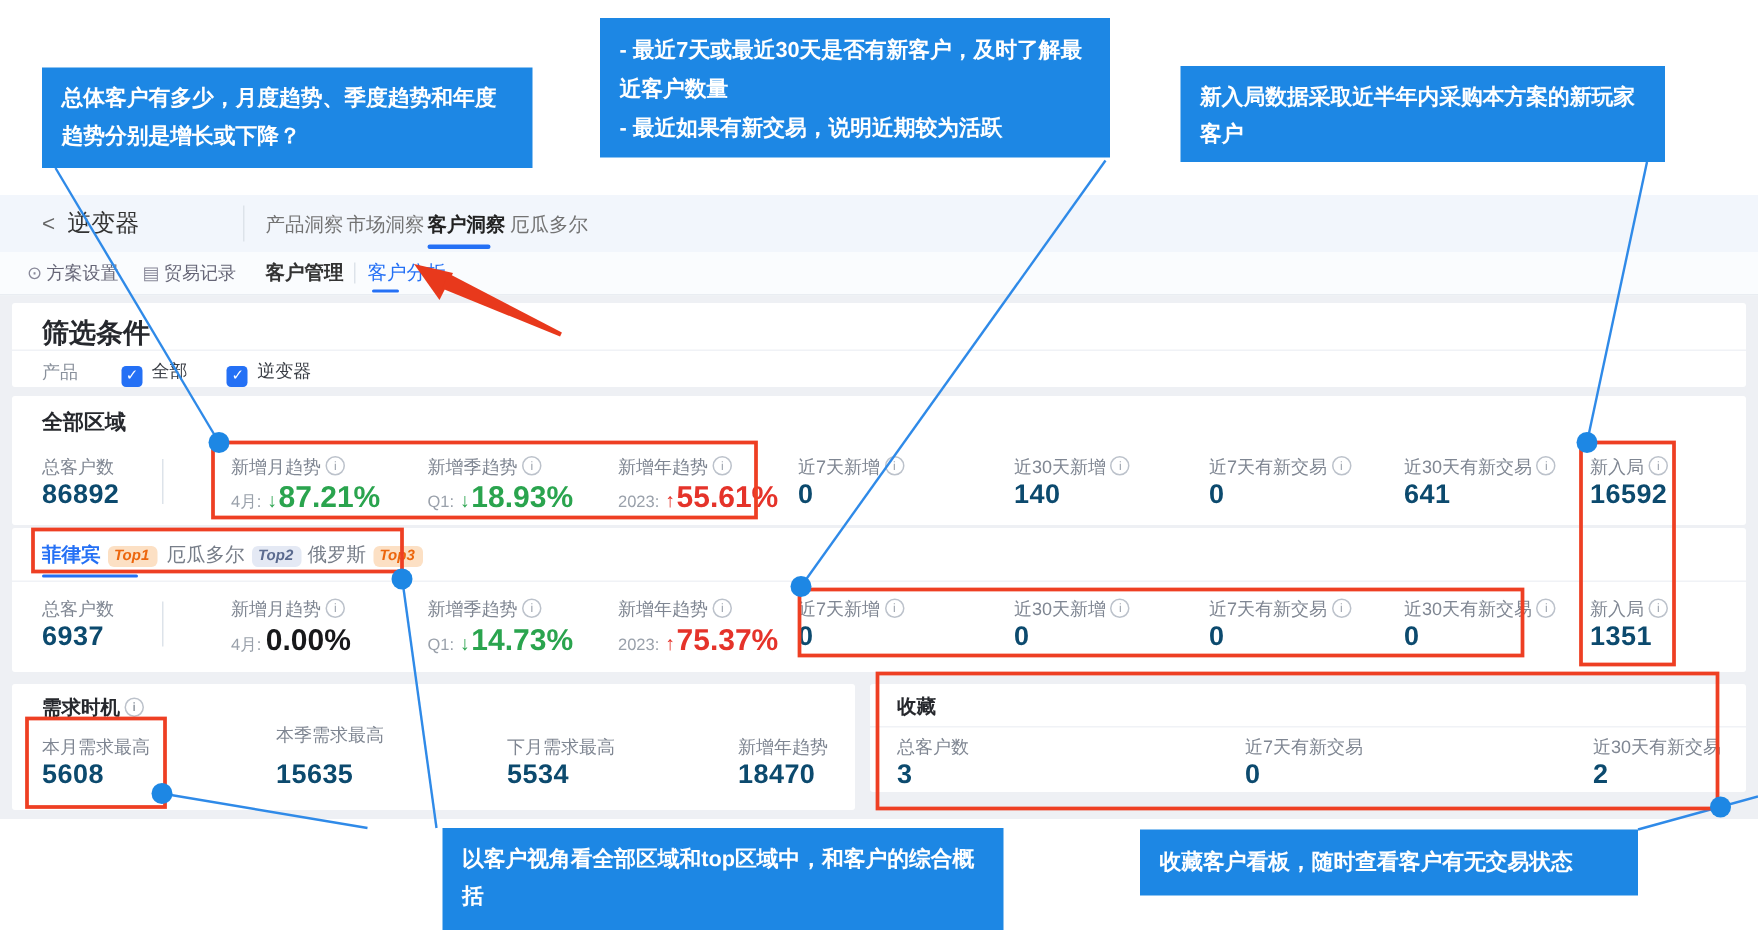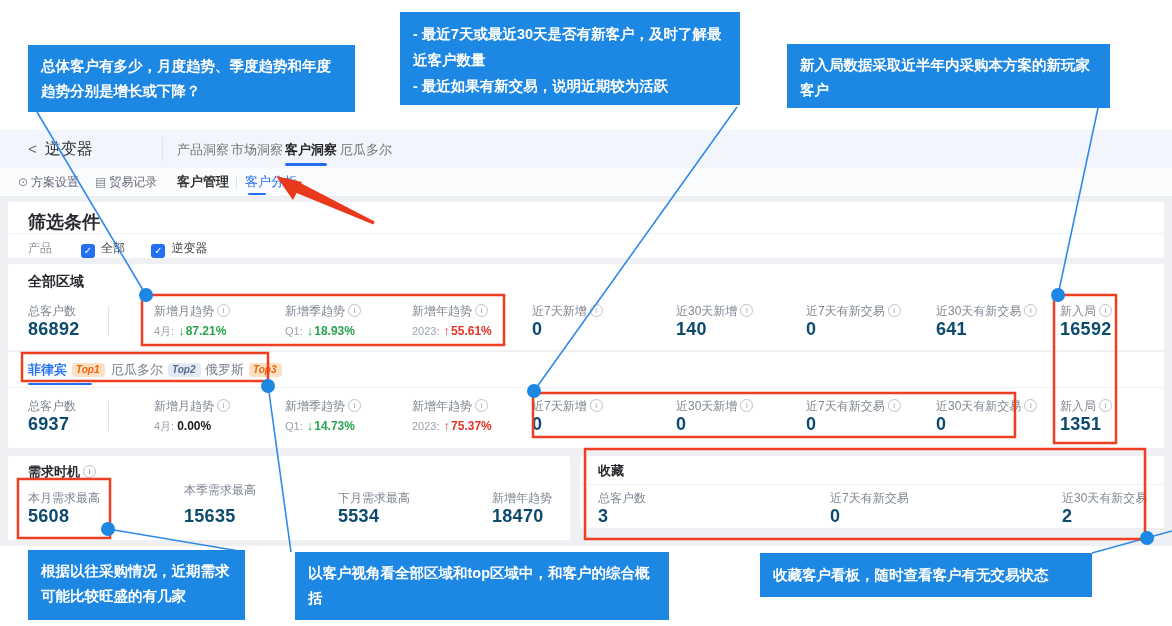--- a/index.html
+++ b/index.html
@@ -21,21 +21,21 @@
   .subtab{font-size:13px;color:#445;white-space:nowrap;cursor:pointer;}
   .subtab.sel{color:#2470f5;}
   .subtab.bold{font-weight:bold;color:#333;}
   
   #grayzone{position:absolute;left:0;top:196px;width:1172px;height:350px;background:#eef0f4;}
   .card{position:absolute;background:#fff;border-radius:2px;}
   .ctitle{position:absolute;font-size:14px;font-weight:bold;color:#26282d;white-space:nowrap;}
   .lbl{position:absolute;font-size:12px;color:#7f8692;white-space:nowrap;}
   .val{position:absolute;font-size:18px;font-weight:bold;color:#0c4a6e;white-space:nowrap;letter-spacing:.3px;}
   .pre{font-size:11px;color:#9aa1ab;font-weight:normal;margin-right:3px;}
-  .pct{font-size:12px;font-weight:bold;}
+  .pct{font-size:20px;font-weight:bold;}
   .arr{font-size:13px;font-weight:bold;margin:0 1px;}
   .g{color:#2aa44e}.r{color:#e5332a}.k{color:#17181a}
   .info-i{display:inline-block;width:11px;height:11px;border:1px solid #bcc2cb;border-radius:50%;
     font-size:8px;line-height:11px;text-align:center;color:#9aa1ab;margin-left:3px;vertical-align:2px;font-style:normal;}
   .chk{display:inline-block;width:14px;height:14px;background:#2470f5;border-radius:3px;color:#fff;
     font-size:10px;line-height:14px;text-align:center;vertical-align:-2px;margin-right:6px;cursor:pointer;}
   .chklabel{font-size:12px;color:#3a3e45;margin-right:22px;}
   .filter-lbl{font-size:12px;color:#8a919c;}
   .hr{position:absolute;left:0;right:0;height:1px;background:#f0f2f6;}
   
@@ -196,17 +196,16 @@
     <polygon points="276,176 302,182 293,200" fill="#e8391c"></polygon>
     <polygon points="299,182.3 374.6,221.6 373.4,224.4 294.7,192.3" fill="#e8391c"></polygon>
   </svg>
 
   <div class="callout" style="left:28px;top:45px;width:327px;height:67px;z-index:60;">总体客户有多少，月度趋势、季度趋势和年度趋势分别是增长或下降？</div>
   <div class="callout" style="left:400px;top:12px;width:340px;height:93px;z-index:60;line-height:1.8;">
     <div>- 最近7天或最近30天是否有新客户，及时了解最近客户数量</div>
     <div>- 最近如果有新交易，说明近期较为活跃</div>
   </div>
   <div class="callout" style="left:787px;top:44px;width:323px;height:64px;z-index:60;">新入局数据采取近半年内采购本方案的新玩家客户</div>
-  <div class="callout" style="left:28px;top:550px;width:217px;height:70px;z-index:60;">根据以往采购情况，近期需求可能比较旺盛的有几家</div>
   <div class="callout" style="left:295px;top:552px;width:374px;height:68px;z-index:60;">以客户视角看全部区域和top区域中，和客户的综合概括</div>
   <div class="callout" style="left:760px;top:553px;width:332px;height:44px;z-index:60;padding-top:10px;">收藏客户看板，随时查看客户有无交易状态</div>
 
 </div>
 
 </body></html>

